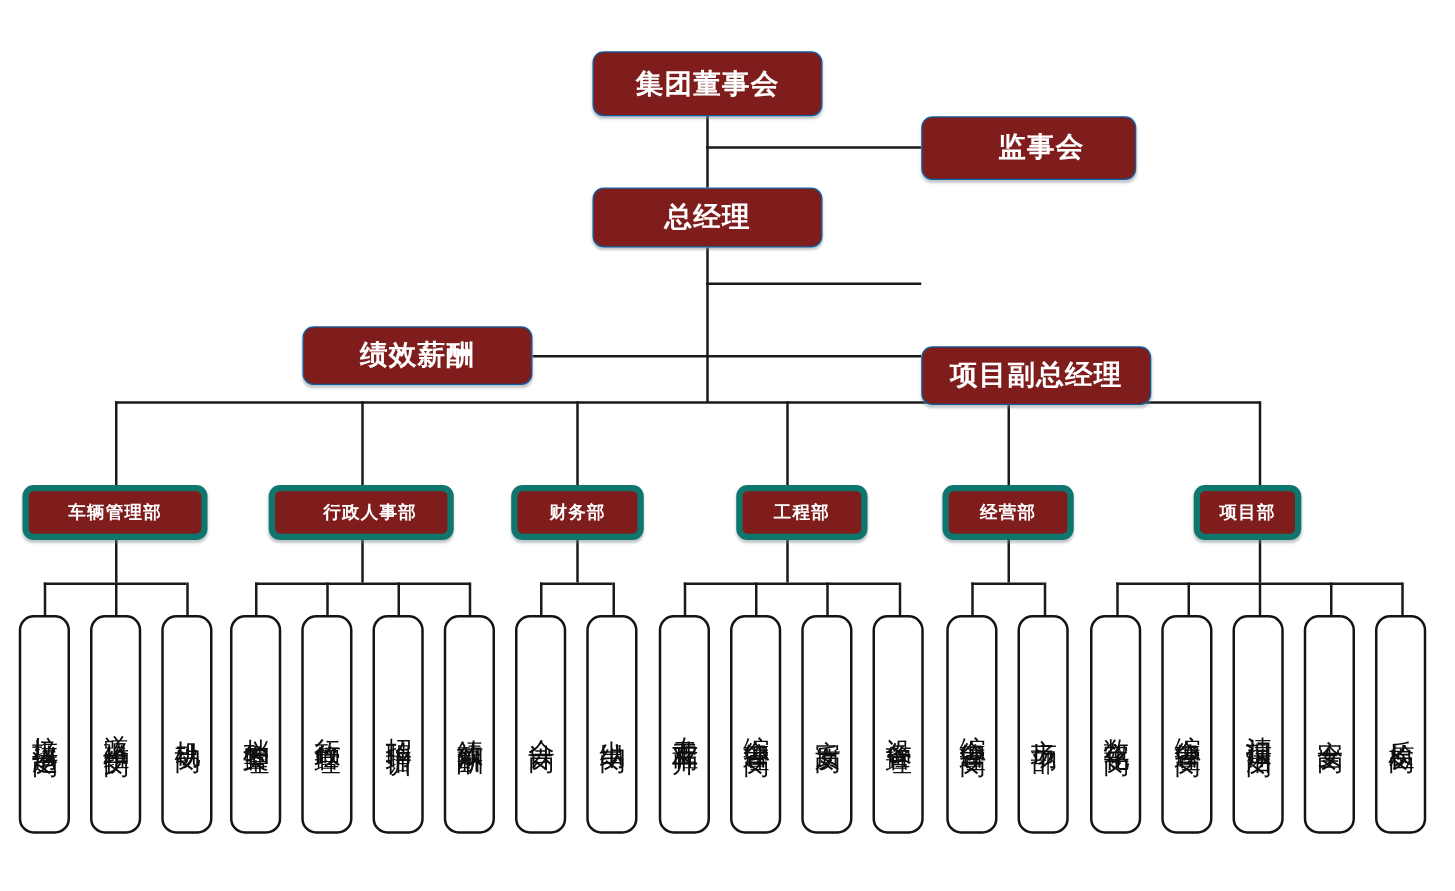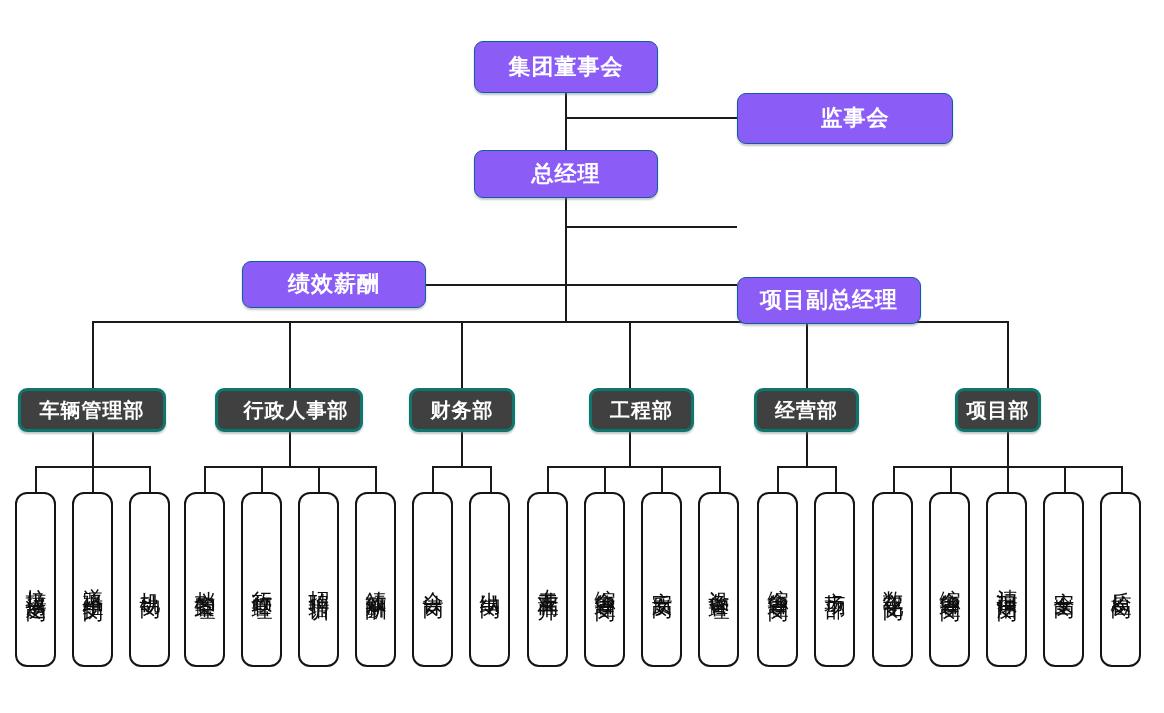--- a/index.html
+++ b/index.html
@@ -33,34 +33,34 @@
     display: flex;
     align-items: center;
     justify-content: center;
     text-align: center;
     border-radius: 9px;
     line-height: 1.1;
     white-space: nowrap;
     user-select: none;
   }
   .node.blue {
-    background: #8b5cf6;
+    background: #7f1d1d;
     color: #ffffff;
     border: 1px solid #0e5e9f;
     box-shadow: 0 2px 2px rgba(120,130,140,0.45);
     font-size: 22px;
     font-weight: 700;
     letter-spacing: 1px;
   }
   .node.orange {
-    background: #404040;
+    background: #7f1d1d;
     color: #ffffff;
-    border: 3px solid #0f766e;
+    border: 5px solid #0f766e;
     box-shadow: 0 2px 2px rgba(120,130,140,0.45);
-    font-size: 20px;
+    font-size: 14px;
     font-weight: 700;
     letter-spacing: 1px;
   }
   
   .leaf {
     position: absolute;
     background: #ffffff;
     border: 2px solid #141414;
     border-radius: 12px;
     display: flex;
@@ -139,21 +139,21 @@
   <div class="line v" style="left:1007px;top:424px; height:42px;"></div>
   <div class="line h" style="left:893px; top:466px; width:229px;"></div>
   <div class="line v" style="left:893px; top:466px; height:26px;"></div>
   <div class="line v" style="left:950px; top:466px; height:26px;"></div>
   <div class="line v" style="left:1007px;top:466px; height:26px;"></div>
   <div class="line v" style="left:1064px;top:466px; height:26px;"></div>
   <div class="line v" style="left:1121px;top:466px; height:26px;"></div>
 
   <div class="node blue" style="left:474px; top:41px; width:184px; height:52px;">集团董事会</div>
 
-  <div class="node blue" style="left:737px; top:93px; width:216px; height:51px;padding-left:20px;">监事会</div>
+  <div class="node blue" style="left:737px; top:93px; width:172px; height:51px;padding-left:20px;">监事会</div>
 
   <div class="node blue" style="left:474px; top:150px; width:184px; height:48px;">总经理</div>
 
 
   <div class="node blue" style="left:737px; top:261px; width:184px; height:47px;margin-top:16px;">项目副总经理</div>
 
   <div class="node blue" style="left:242px; top:261px; width:184px; height:47px;">绩效薪酬</div>
 
   <div class="node orange" style="left:18px; top:388px; width:148px; height:44px;">车辆管理部</div>
 

